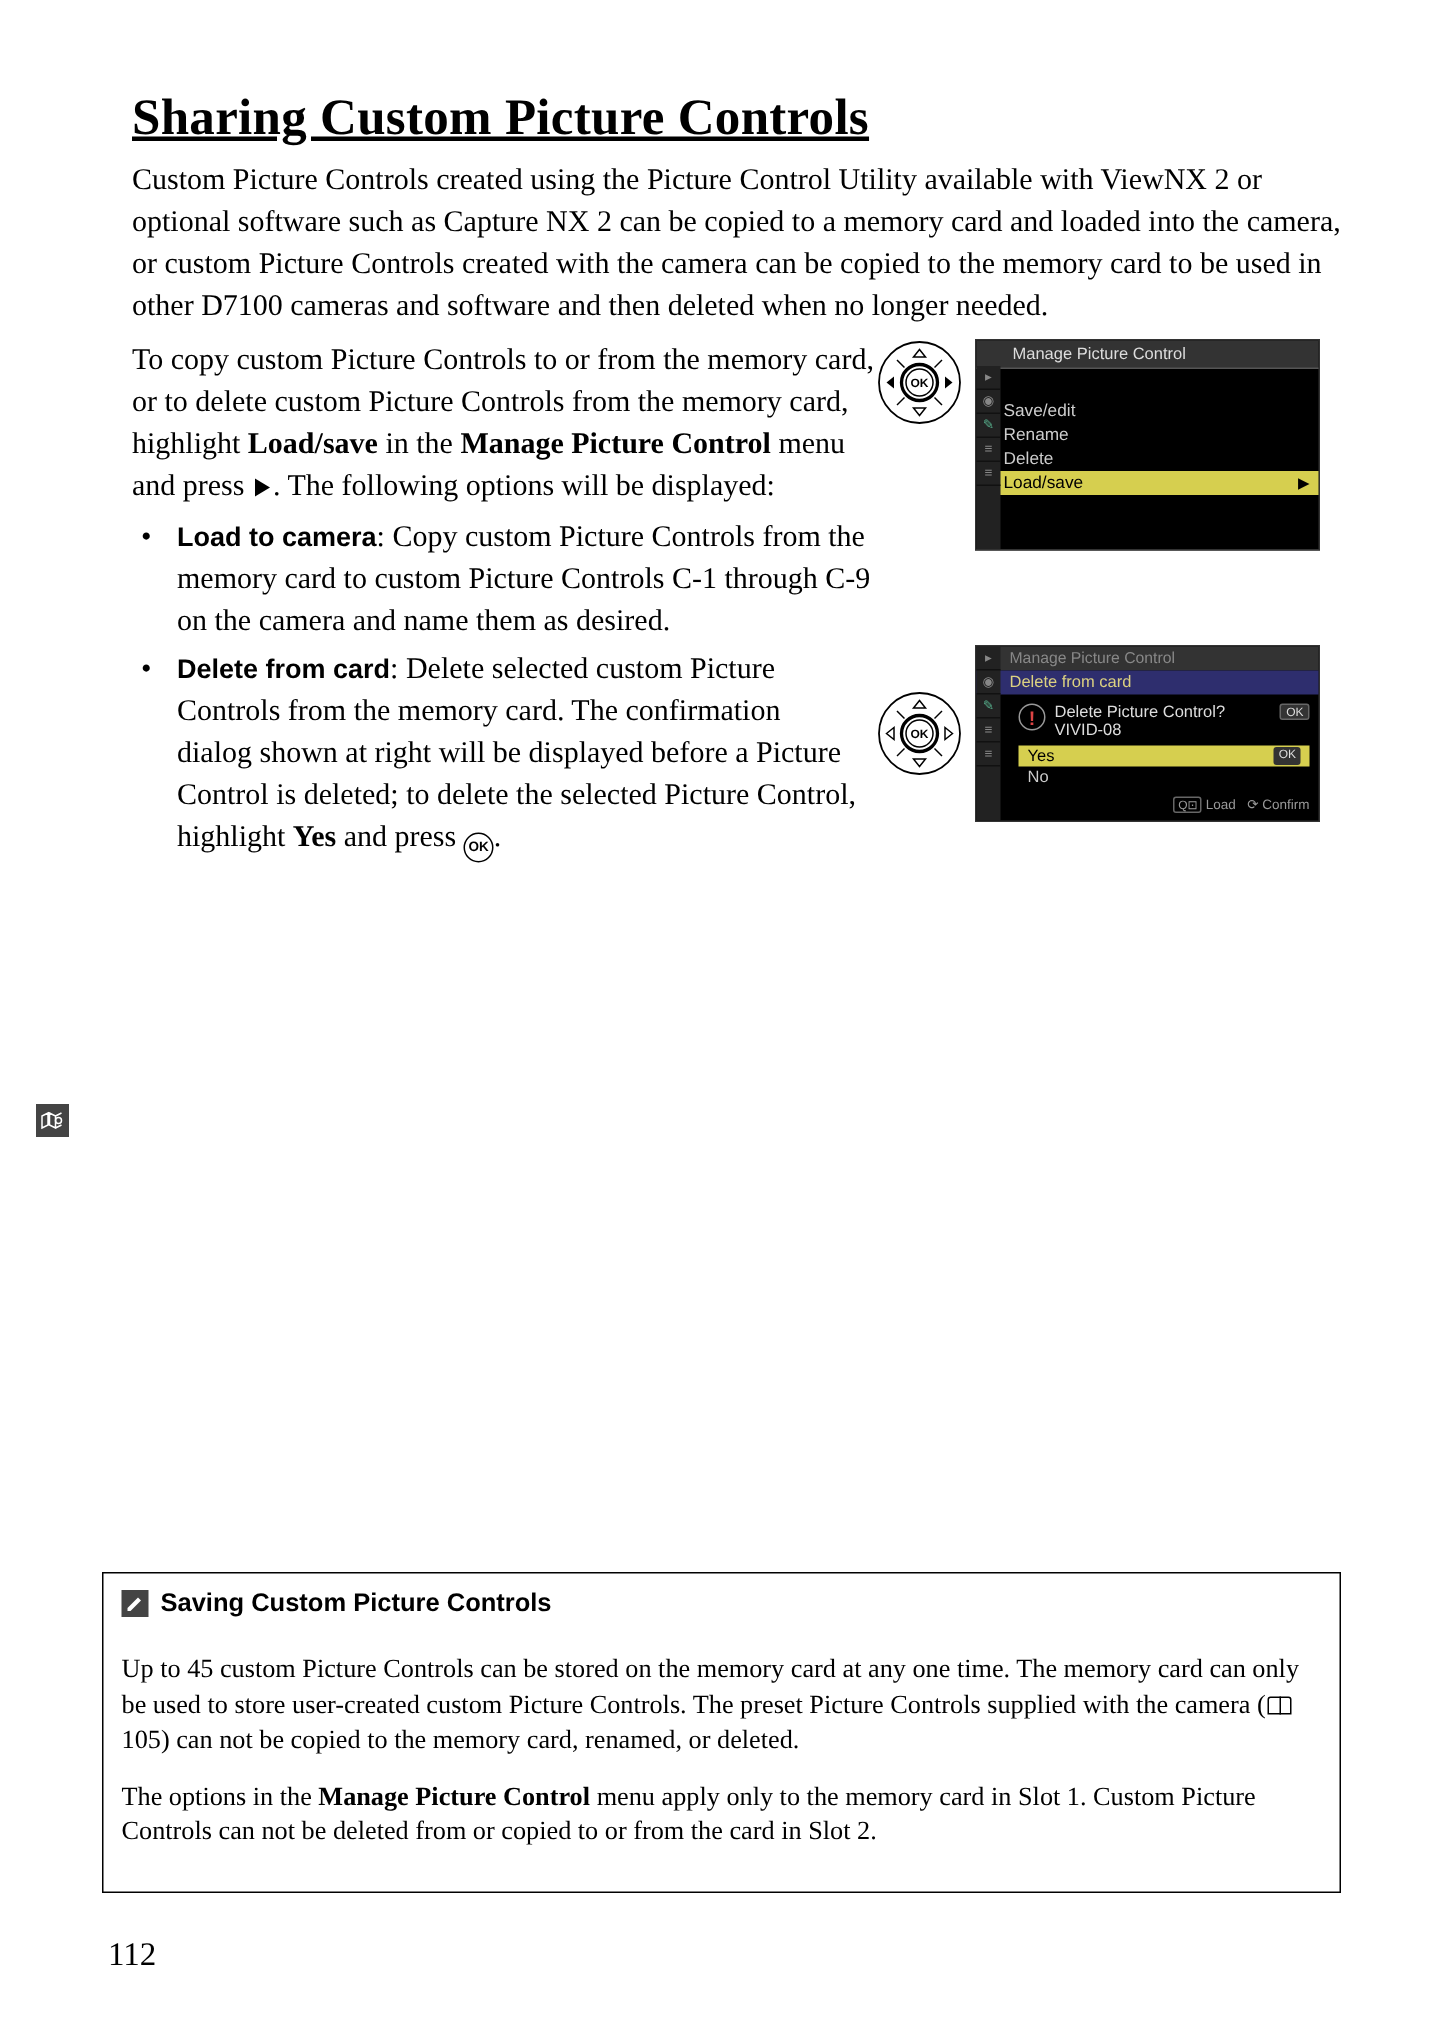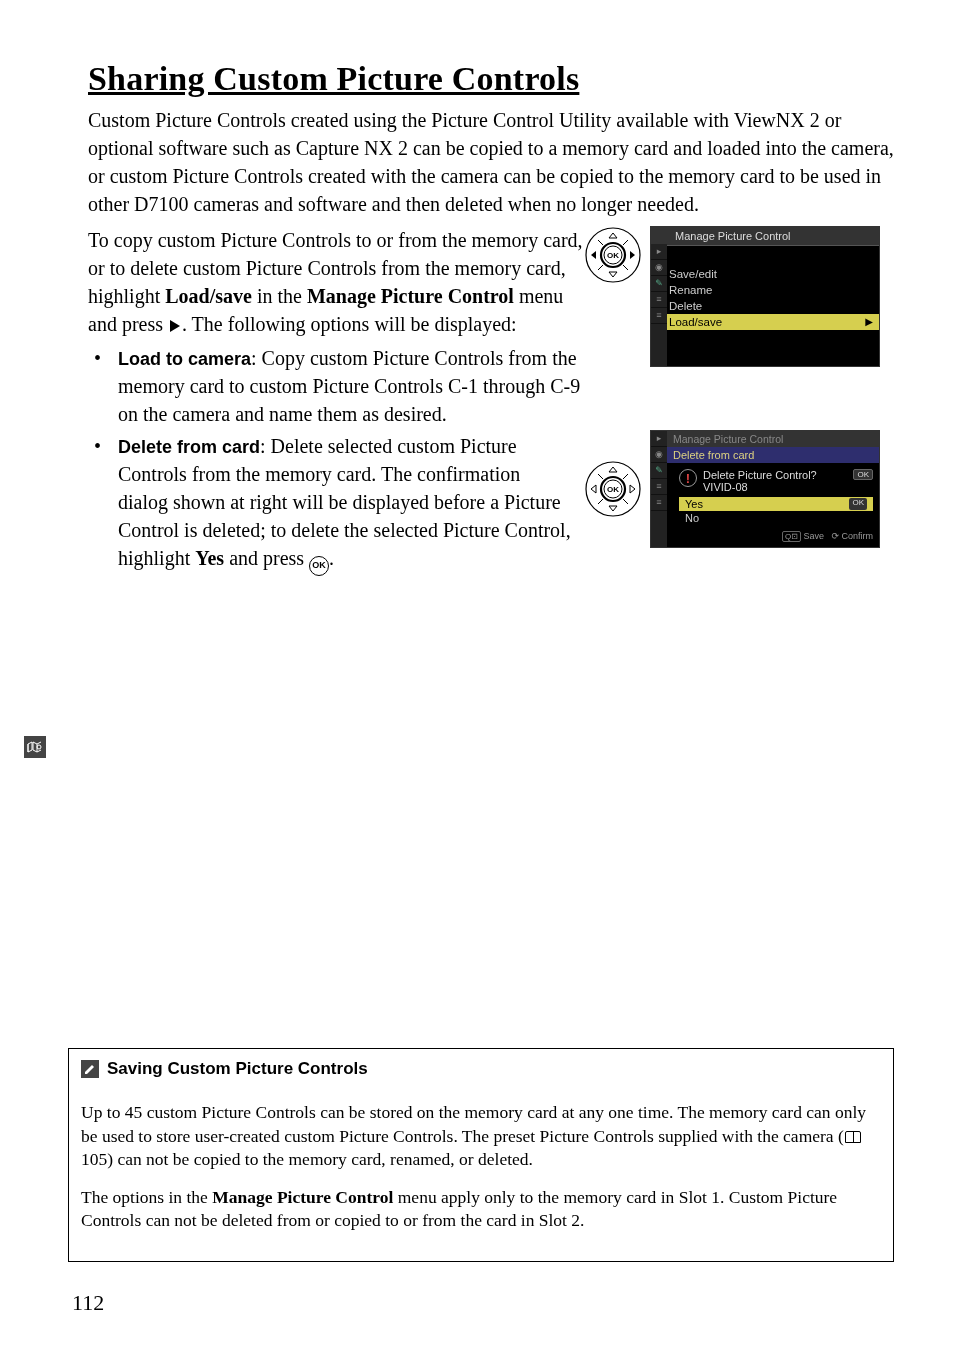--- a/index.html
+++ b/index.html
@@ -409,21 +409,21 @@
       </div>
       <div class="confirm-yn">
         <div class="yes">
           <span>Yes</span>
           <span class="ok-tag">OK</span>
         </div>
         <div class="no">No</div>
       </div>
       <div class="confirm-footer">
         <span style="border:1px solid #666;padding:0 2px;border-radius:2px;font-size:8px">Q⊡</span>
-        <span>Save</span>
+        <span>Load</span>
         &nbsp;
         <span style="font-size:9px">⟳</span>
         <span>Confirm</span>
       </div>
     </div>
   </div>
 </div>
 
 <div class="side-marker">
   <svg width="16" height="12" viewBox="0 0 16 12">

